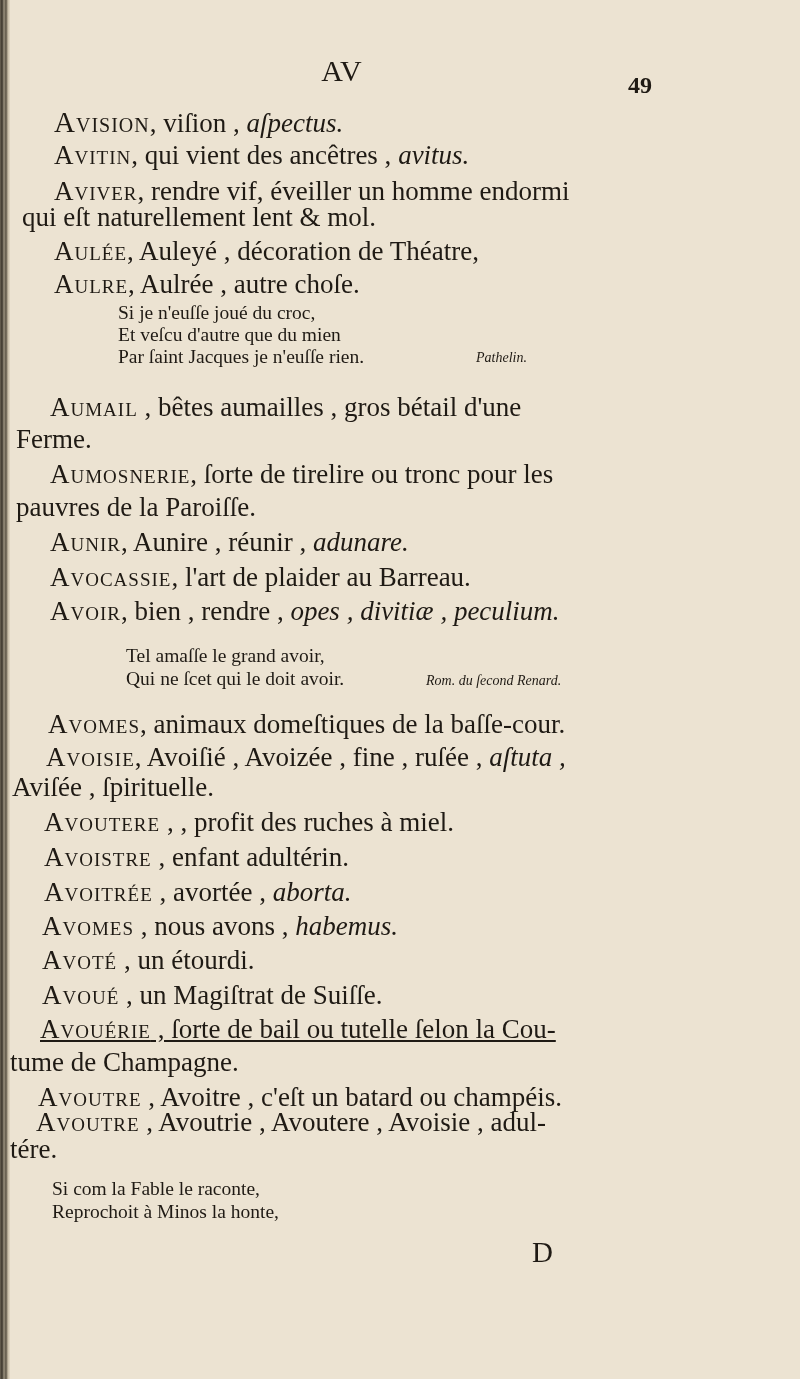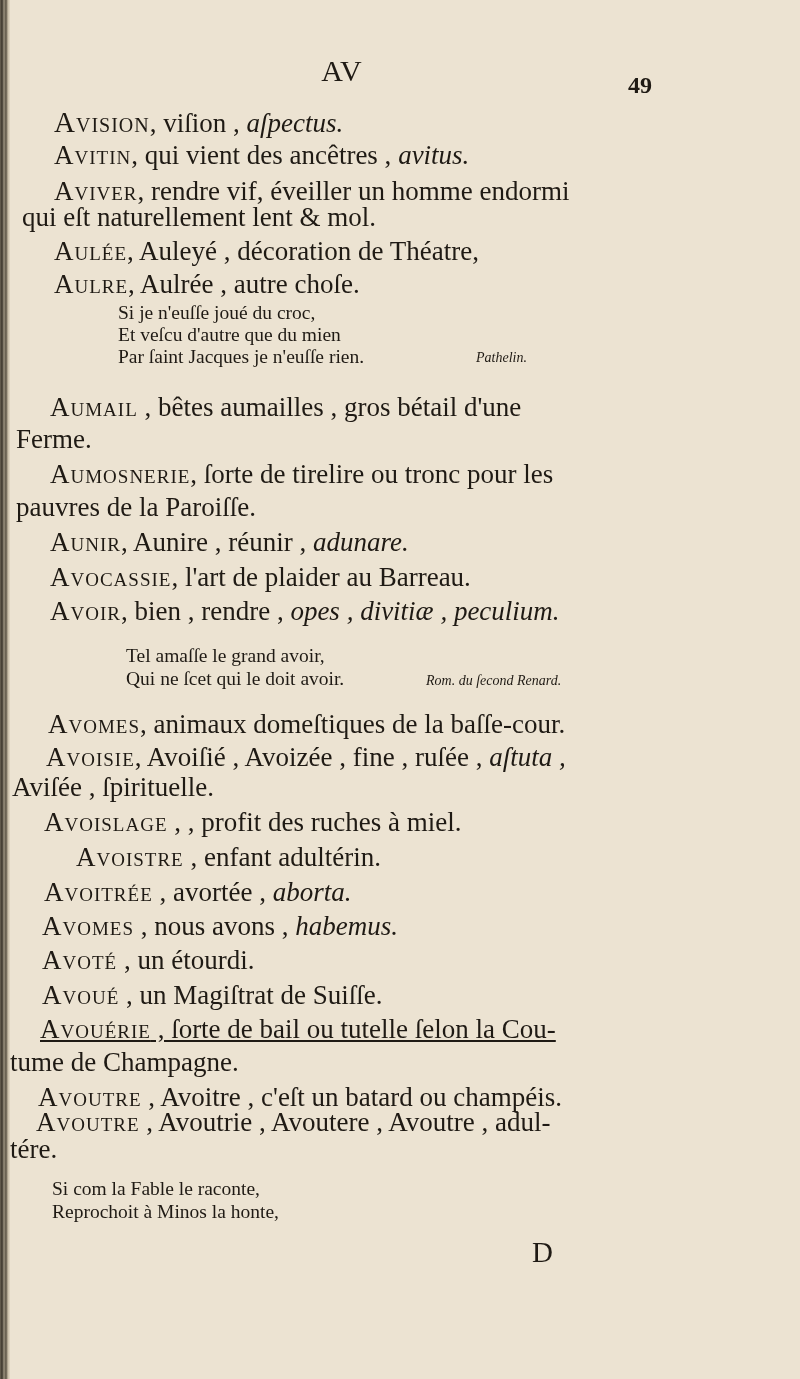--- a/index.html
+++ b/index.html
@@ -119,24 +119,24 @@
 
     <div class="line" style="left:46px; top:740px;">
       <span class="hw">Avoisie</span><span>, Avoiſié , Avoizée , fine , ruſée , </span><em>aſtuta ,</em>
     </div>
 
     <div class="line" style="left:12px; top:770px;">
       <span>Aviſée , ſpirituelle.</span>
     </div>
 
     <div class="line" style="left:44px; top:805px;">
-      <span class="hw">Avoislage</span><span> , , profit des ruches à miel.</span>
+      <span class="hw">Avoutere</span><span> , , profit des ruches à miel.</span>
     </div>
 
-    <div class="line" style="left:44px; top:840px;margin-left:32px;">
+    <div class="line" style="left:44px; top:840px;">
       <span class="hw">Avoistre</span><span> , enfant adultérin.</span>
     </div>
 
     <div class="line" style="left:44px; top:875px;">
       <span class="hw">Avoitrée</span><span> , avortée , </span><em>aborta.</em>
     </div>
 
     <div class="line" style="left:42px; top:909px;">
       <span class="hw">Avomes</span><span> , nous avons , </span><em>habemus.</em>
     </div>
@@ -155,21 +155,21 @@
 
     <div class="line" style="left:10px; top:1045px;">
       <span>tume de Champagne.</span>
     </div>
 
     <div class="line" style="left:38px; top:1080px;">
       <span class="hw">Avoutre</span><span> , Avoitre , c'eſt un batard ou champéis.</span>
     </div>
 
     <div class="line" style="left:36px; top:1105px;">
-      <span class="hw">Avoutre</span><span> , Avoutrie , Avoutere , Avoutre , adul-</span>
+      <span class="hw">Avoutre</span><span> , Avoutrie , Avoutere , Avoisie , adul-</span>
     </div>
 
     <div class="line" style="left:10px; top:1132px;">
       <span>tére.</span>
     </div>
 
     <div class="line quote" style="left:52px; top:1176px;">Si com la Fable le raconte,</div>
     <div class="line quote" style="left:52px; top:1199px;">Reprochoit à Minos la honte,</div>
   </div>
 

